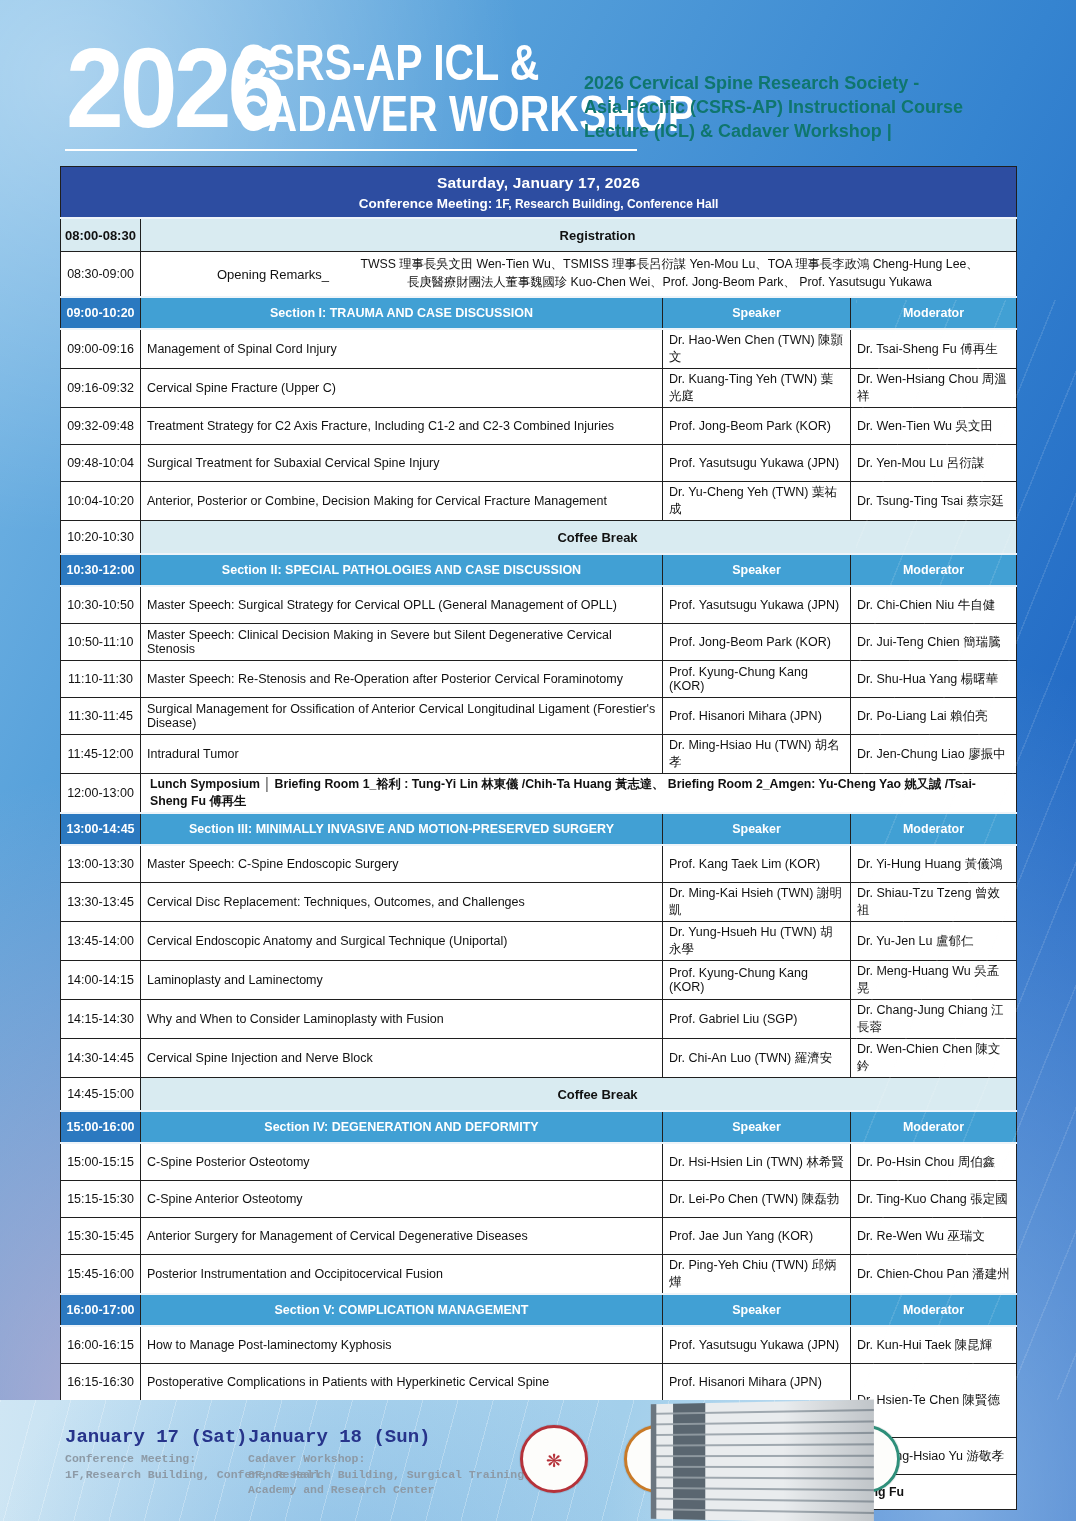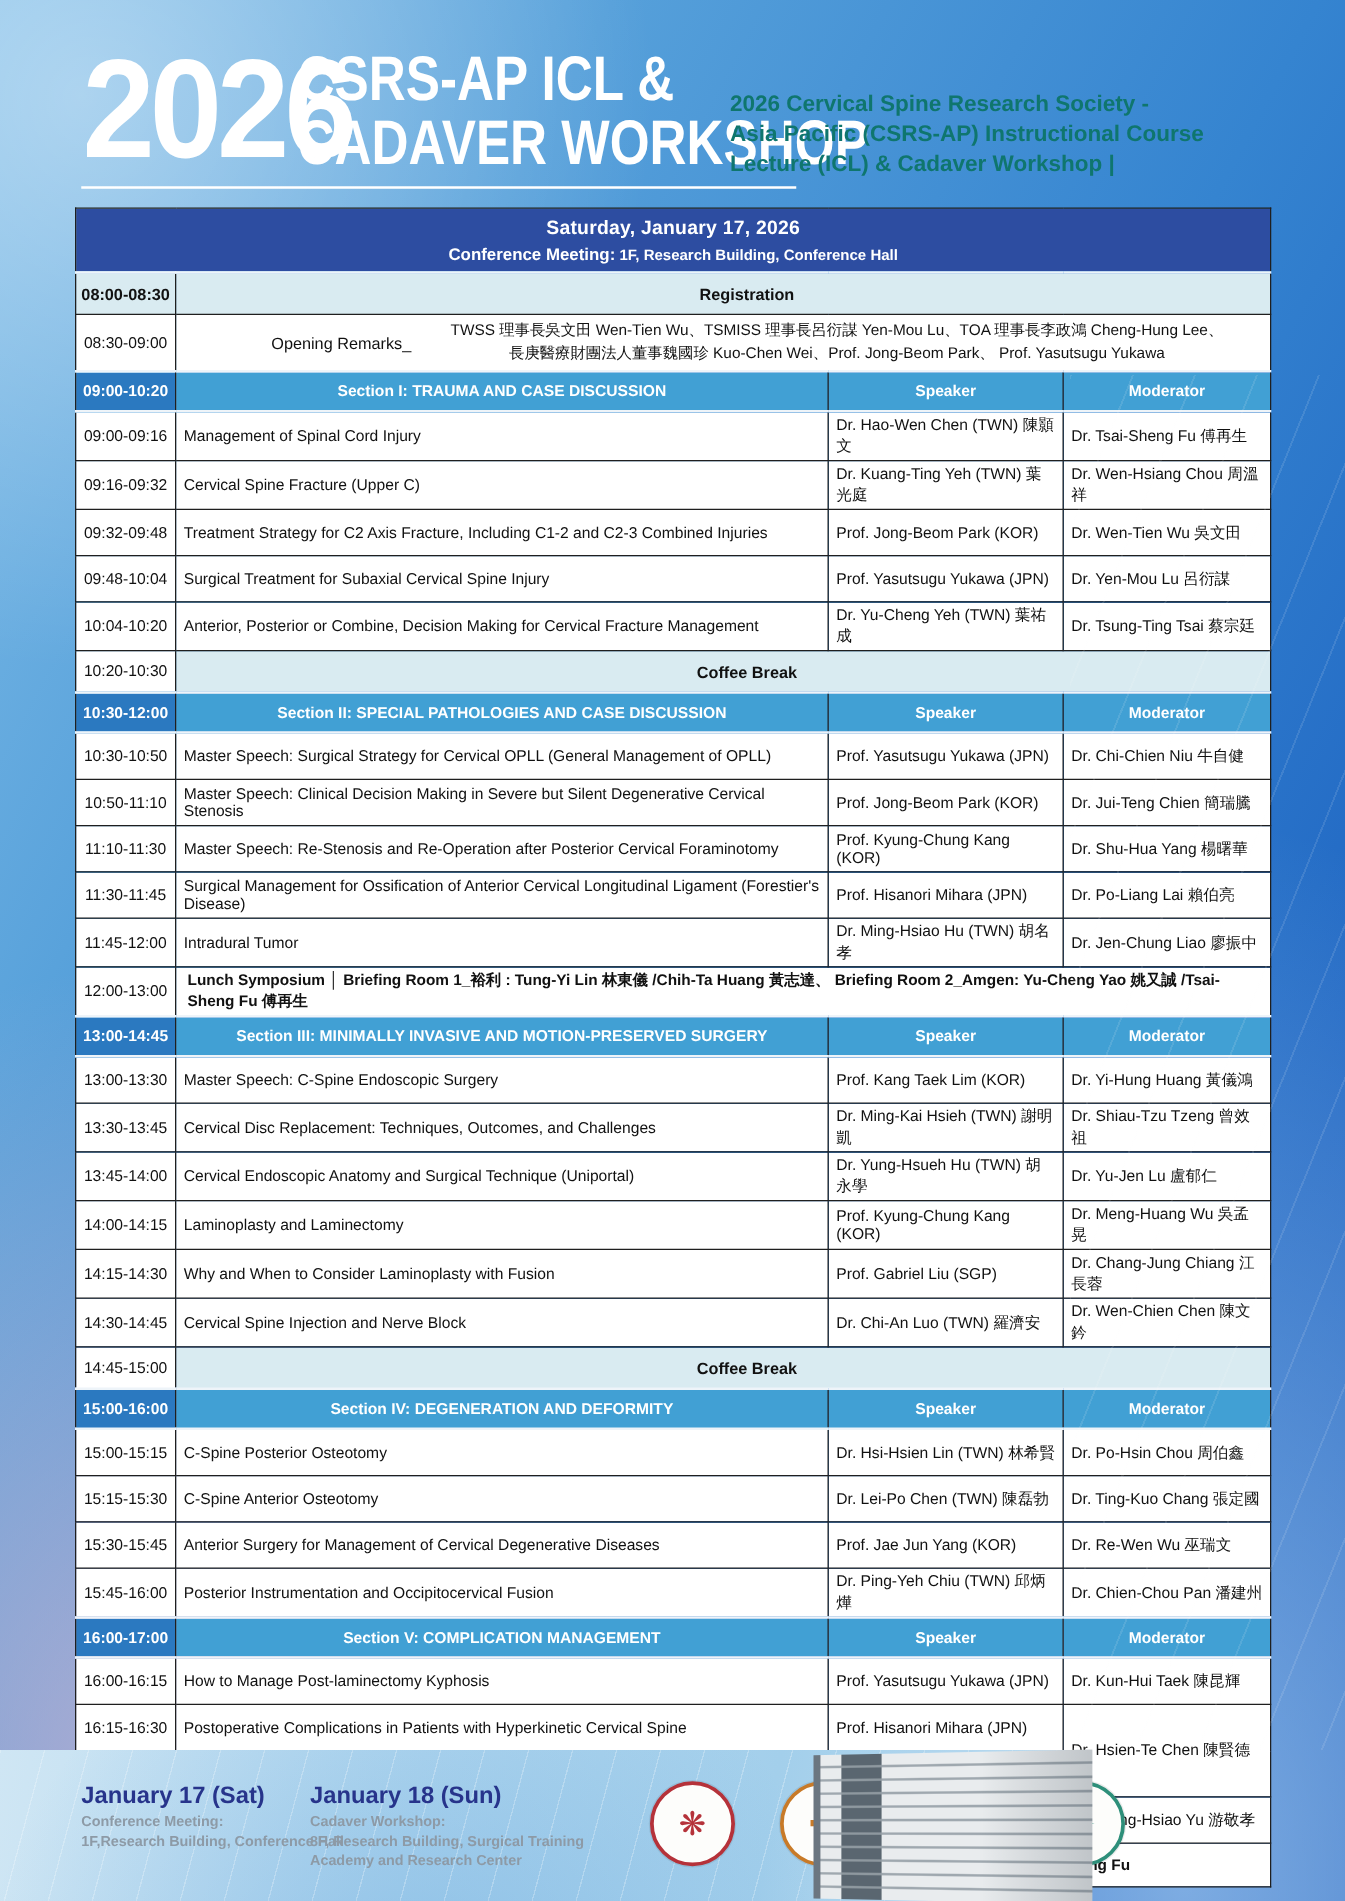--- a/index.html
+++ b/index.html
@@ -43,21 +43,21 @@
   tr.remarks td{height:40px;}
   .remarks-flex{display:flex;align-items:center;}
   .remarks-label{margin-left:70px;white-space:nowrap;font-size:13px;}
   .remarks-lines{flex:1;text-align:center;font-size:12.3px;line-height:1.45;}
   tr.lunch td.content, tr.closing td.content{font-weight:bold;font-size:12.3px;padding-left:9px;}
   tr.lunch td{height:29px;} tr.closing td{height:30px;}
   
   .footer{position:absolute;left:0;bottom:0;width:872px;height:121px;
     background:
       radial-gradient(circle at 38% 180%, rgba(90,160,220,.45), rgba(90,160,220,0) 60%),
-      linear-gradient(100deg,#cfe6f4 0%,#b5d9ef 38%,#a3cfeb 70%,#bddcf0 100%);}
+      linear-gradient(100deg,#cfe6f4 0%,#b5d9ef 38%,#a3cfeb 70%,#bddcf0 100%); font-family: Liberation Mono, monospace;}
   .footer::before{content:"";position:absolute;left:0;top:0;width:100%;height:100%;
     background:repeating-linear-gradient(105deg, rgba(255,255,255,.25) 0 1px, rgba(255,255,255,0) 1px 34px);}
   .fday{position:absolute;top:26px;}
   .fday .t{font-size:19px;font-weight:bold;color:#27348b;}
   .fday .s{font-size:11.5px;font-weight:bold;color:#8d9aa6;line-height:1.35;margin-top:3px;}
   .fday1{left:65px;} .fday2{left:248px;}
   .logos{position:absolute;left:520px;top:25px;display:flex;gap:36px;}
   .logo{width:62px;height:62px;border-radius:50%;background:#fdfdfb;display:flex;align-items:center;justify-content:center;font-size:26px;box-shadow:0 0 0 1px rgba(0,0,0,.08);}
   .building{position:absolute;right:2px;bottom:0;width:218px;height:119px;
     background:

